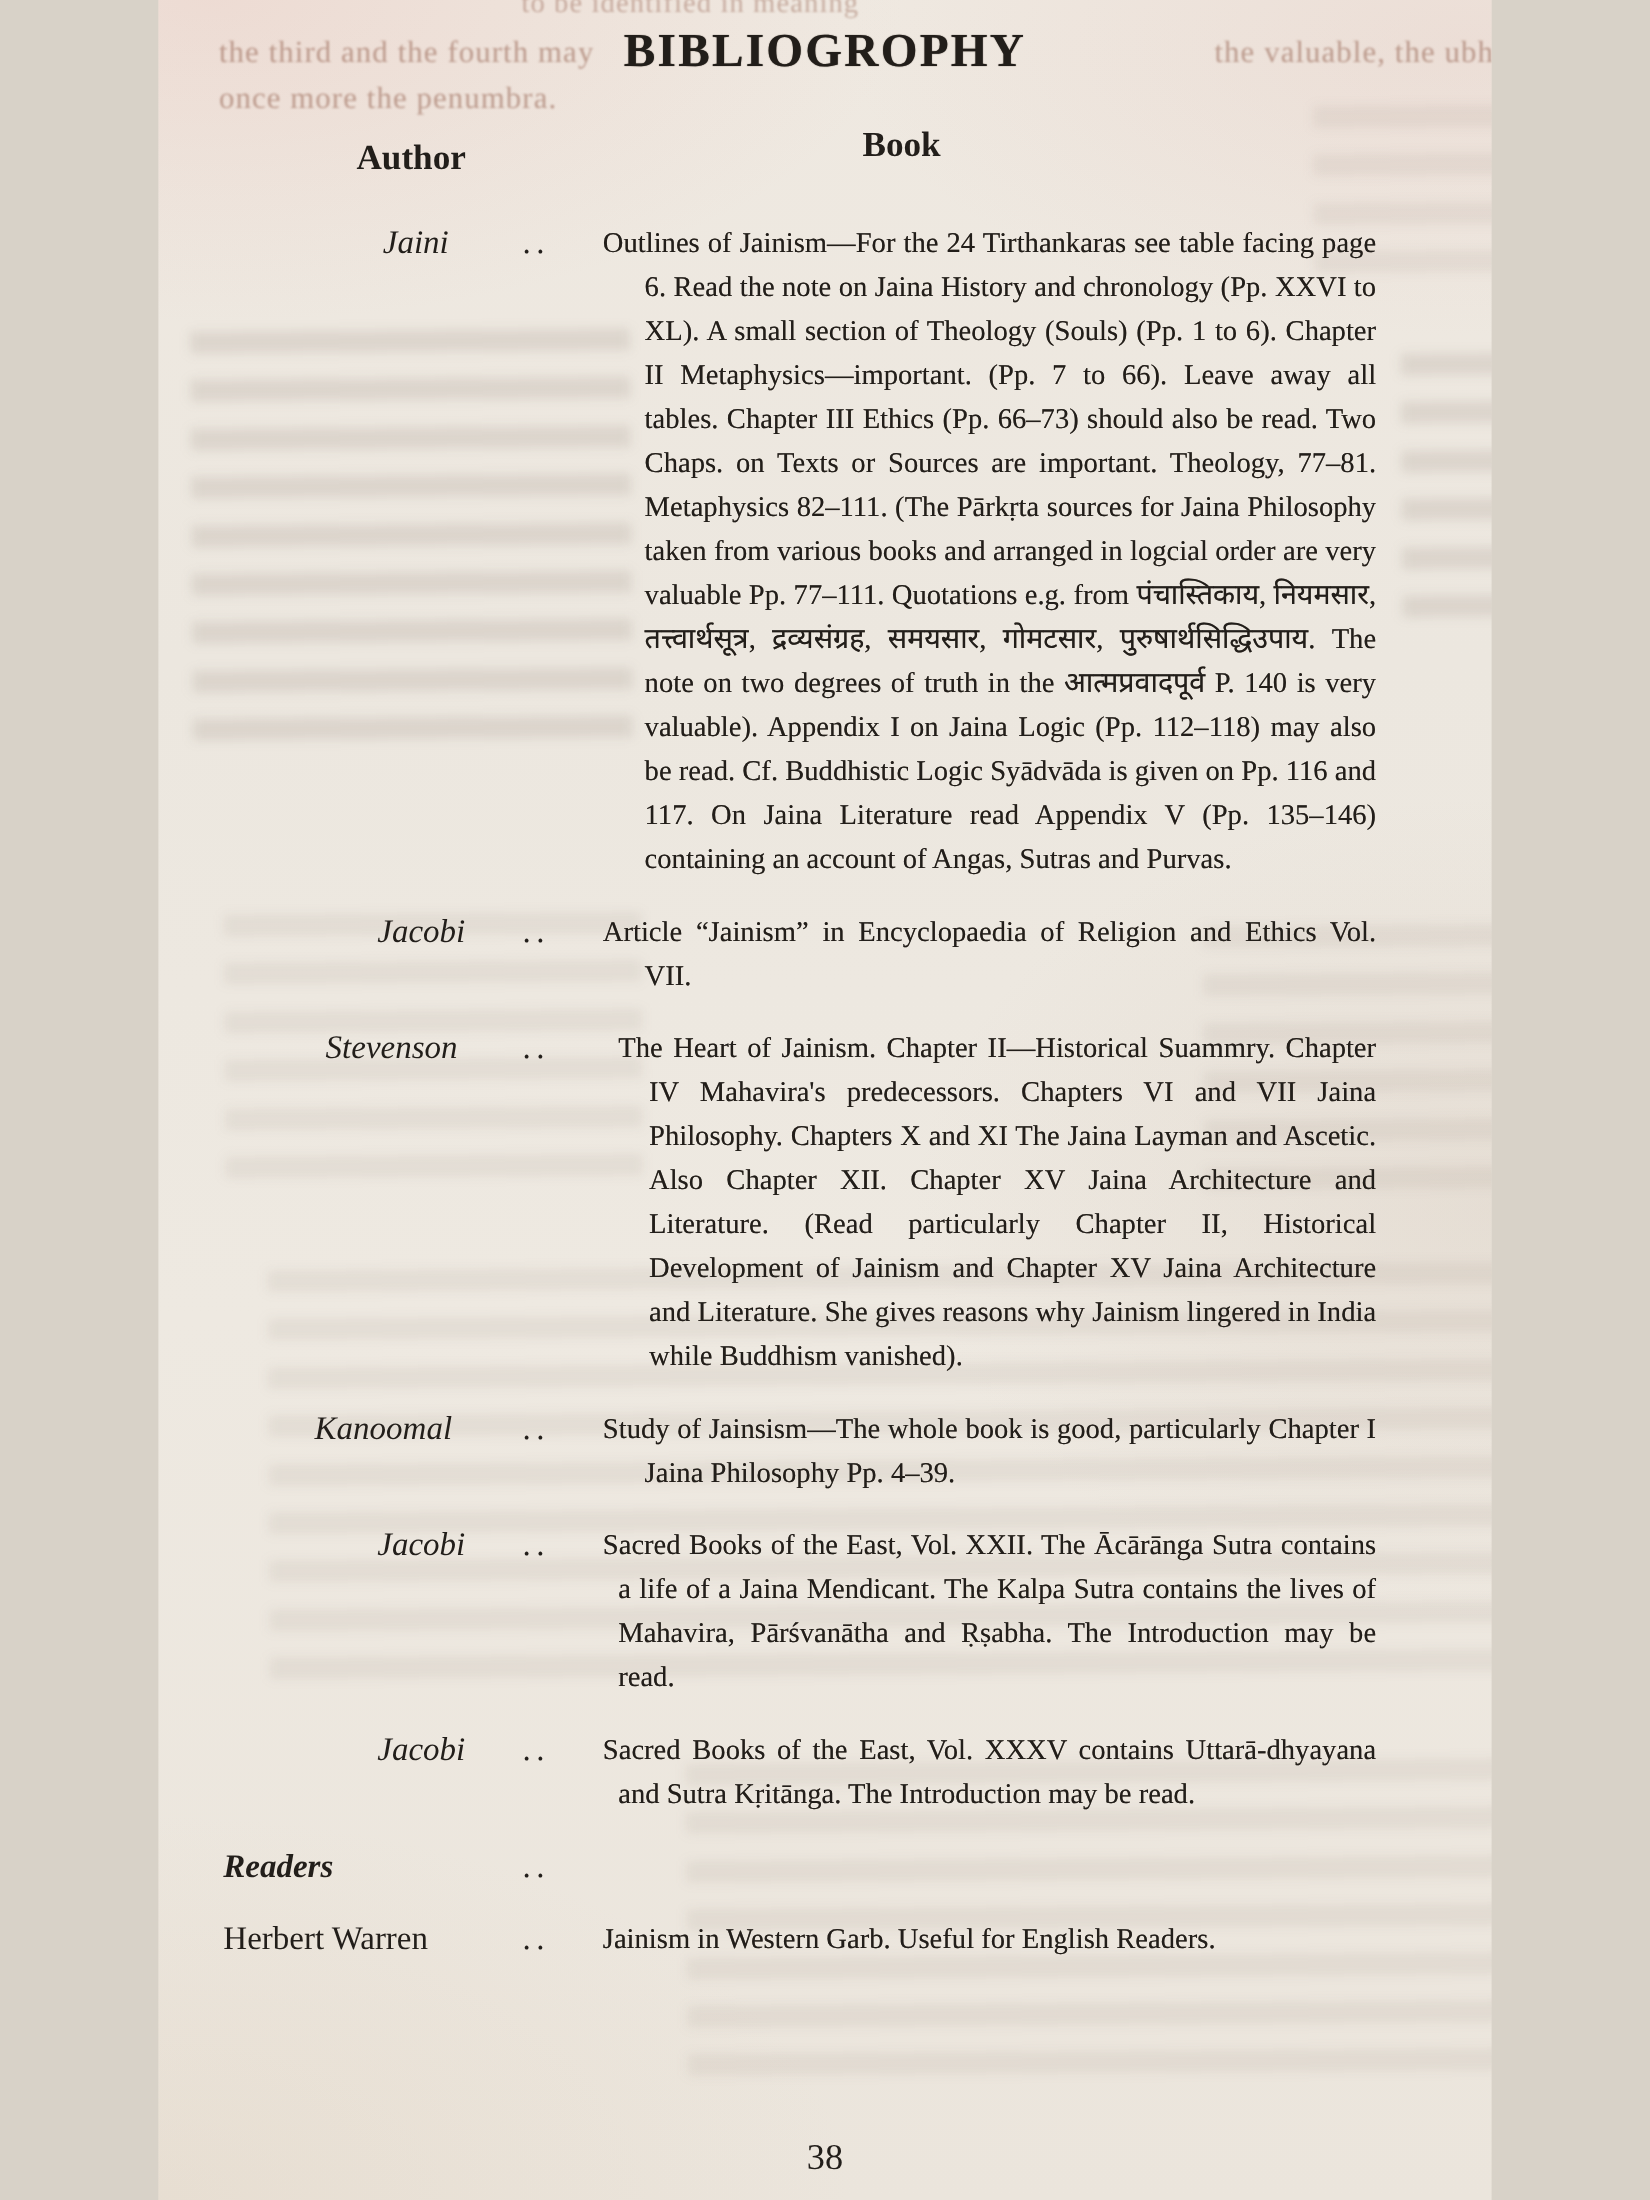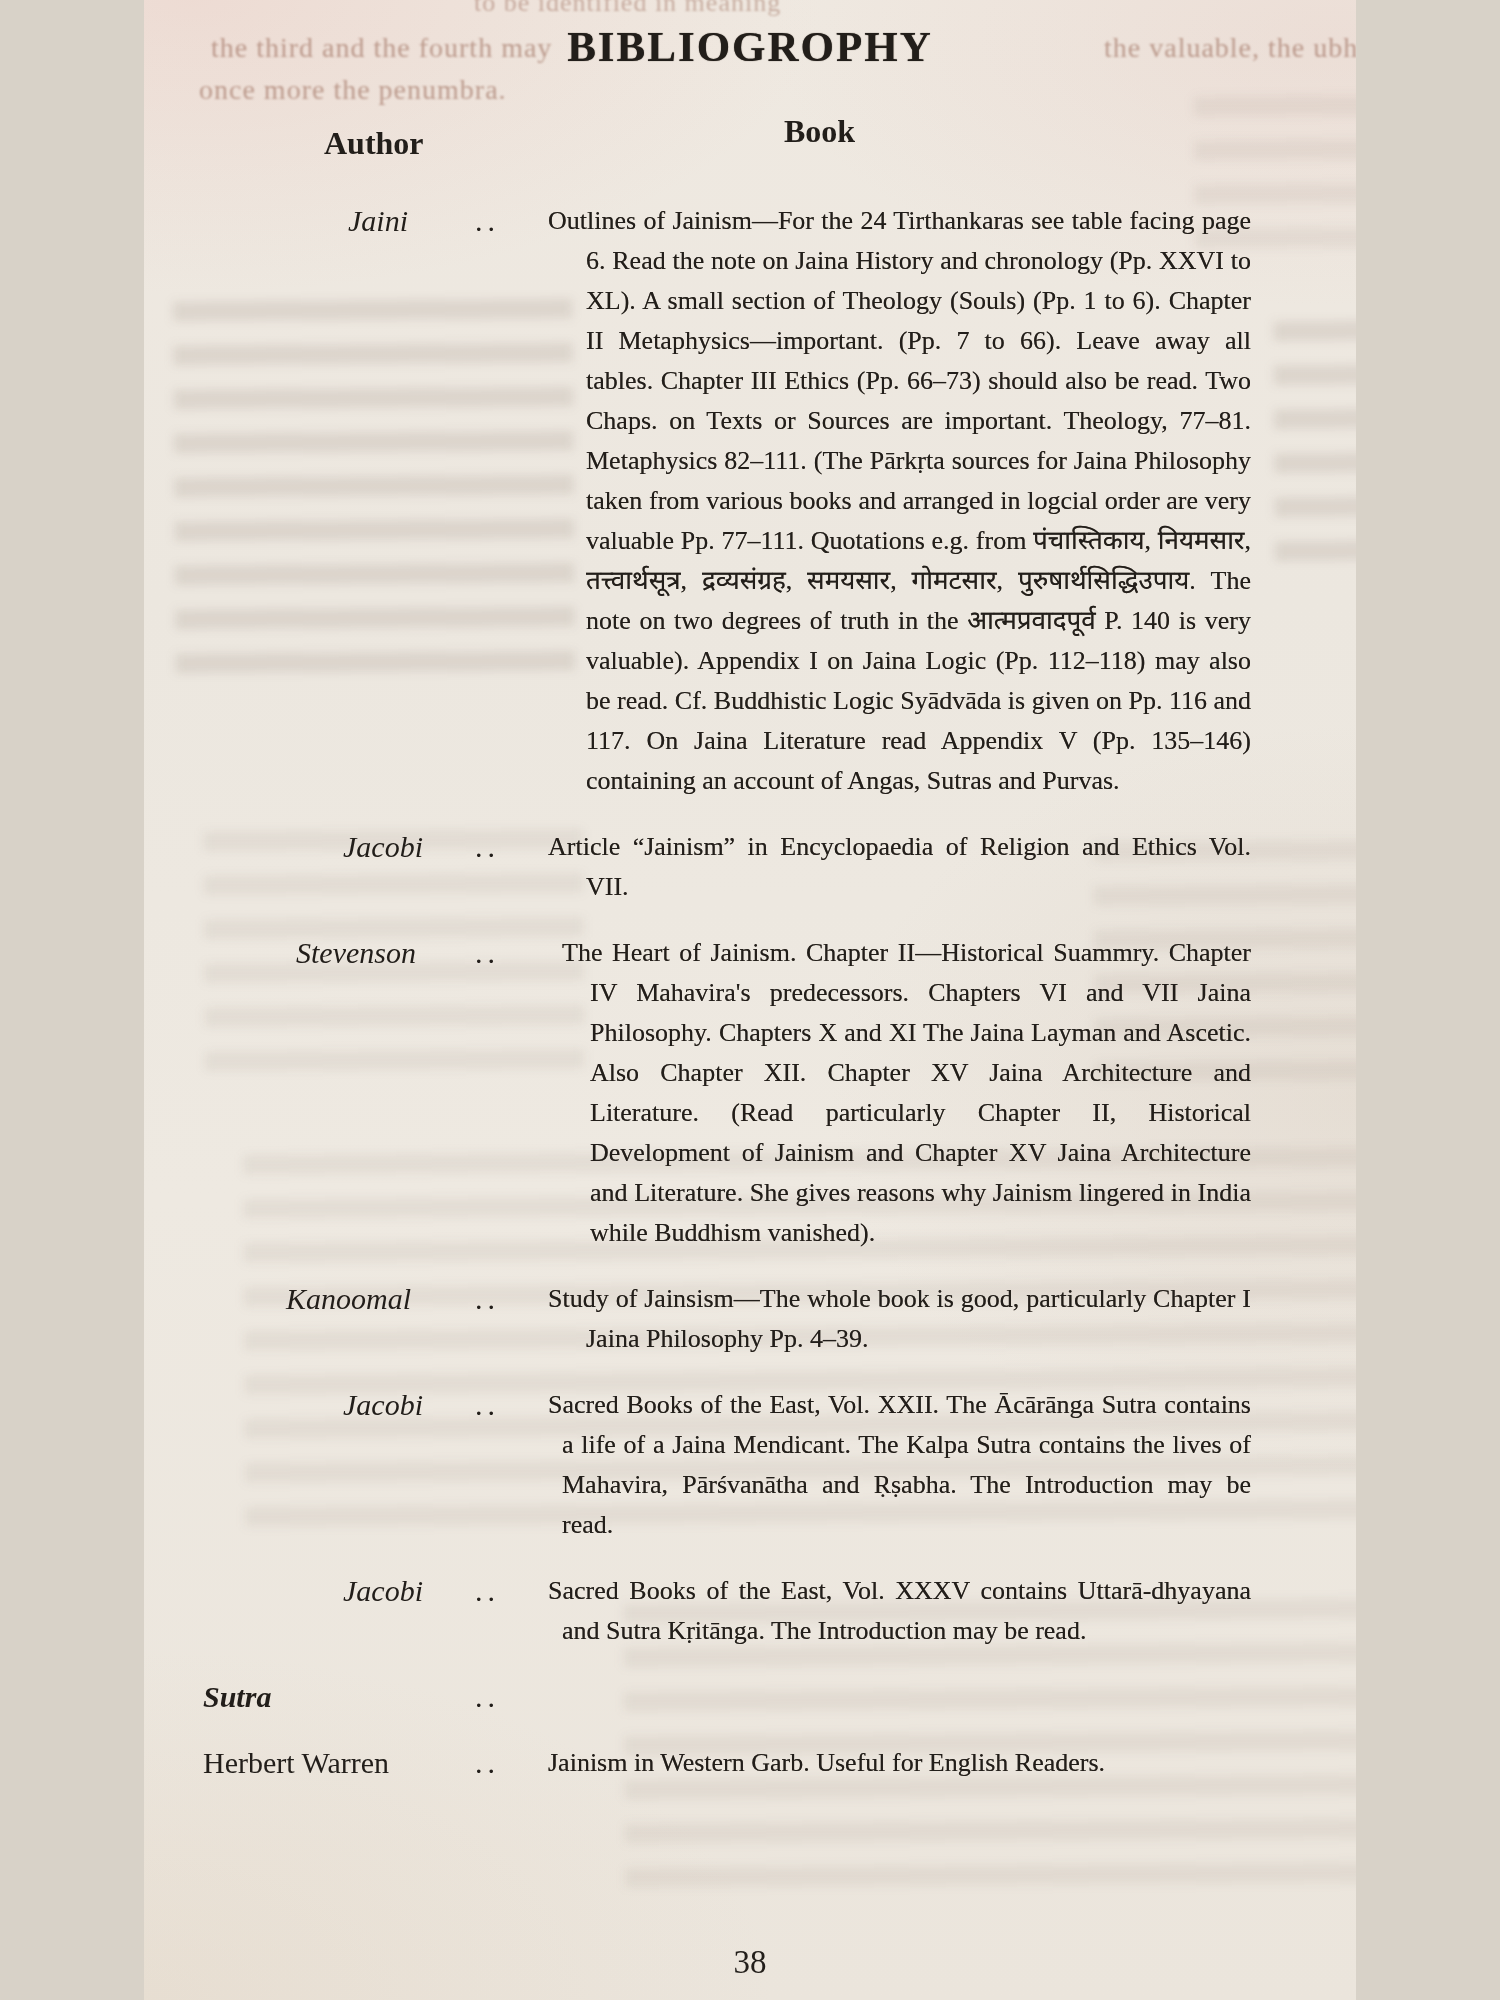--- a/index.html
+++ b/index.html
@@ -98,21 +98,21 @@
     text-align:center;
     font-size:33px;
   }
 </style>
 </head>
 <body>
 
 <div class="page">
 
   <div class="bleed-frag" style="left:330px;top:-12px;font-size:26px;opacity:.8;">to be identified in meaning</div>
-  <div class="bleed-frag" style="left:67px;top:32px;">the third and the fourth may</div>
+  <div class="bleed-frag" style="left:55px;top:32px;">the third and the fourth may</div>
   <div class="bleed-frag" style="left:960px;top:32px;">the valuable, the ubhota, and</div>
   <div class="bleed-frag" style="left:55px;top:74px;">once more the penumbra.</div>
 
   <div class="smudge light" style="left:1050px;top:95px;width:400px;height:170px;"></div>
   <div class="smudge" style="left:30px;top:300px;width:400px;height:380px;"></div>
   <div class="smudge" style="left:1130px;top:320px;width:360px;height:260px;"></div>
   <div class="smudge light" style="left:60px;top:830px;width:380px;height:260px;"></div>
   <div class="smudge light" style="left:950px;top:840px;width:540px;height:240px;"></div>
   <div class="smudge light" style="left:100px;top:1150px;width:1380px;height:380px;"></div>
   <div class="smudge light" style="left:480px;top:1600px;width:1000px;height:300px;"></div>
@@ -158,21 +158,21 @@
         <div class="book-cell">Sacred Books of the East, Vol. XXII. The Ācārānga Sutra contains a life of a Jaina Mendicant. The Kalpa Sutra contains the lives of Mahavira, Pārśvanātha and Ṛṣabha. The Introduction may be read.</div>
       </div>
 
       <div class="entry">
         <div class="author-cell">Jacobi</div>
         <div class="dots-cell">..</div>
         <div class="book-cell">Sacred Books of the East, Vol. XXXV contains Uttarā-dhyayana and Sutra Kṛitānga. The Introduction may be read.</div>
       </div>
 
       <div class="entry">
-        <div class="author-cell">Sutra</div>
+        <div class="author-cell">Readers</div>
         <div class="dots-cell">..</div>
       </div>
 
       <div class="entry">
         <div class="author-cell">Herbert Warren</div>
         <div class="dots-cell">..</div>
         <div class="book-cell">Jainism in Western Garb. Useful for English Readers.</div>
       </div>
 
     </div>

